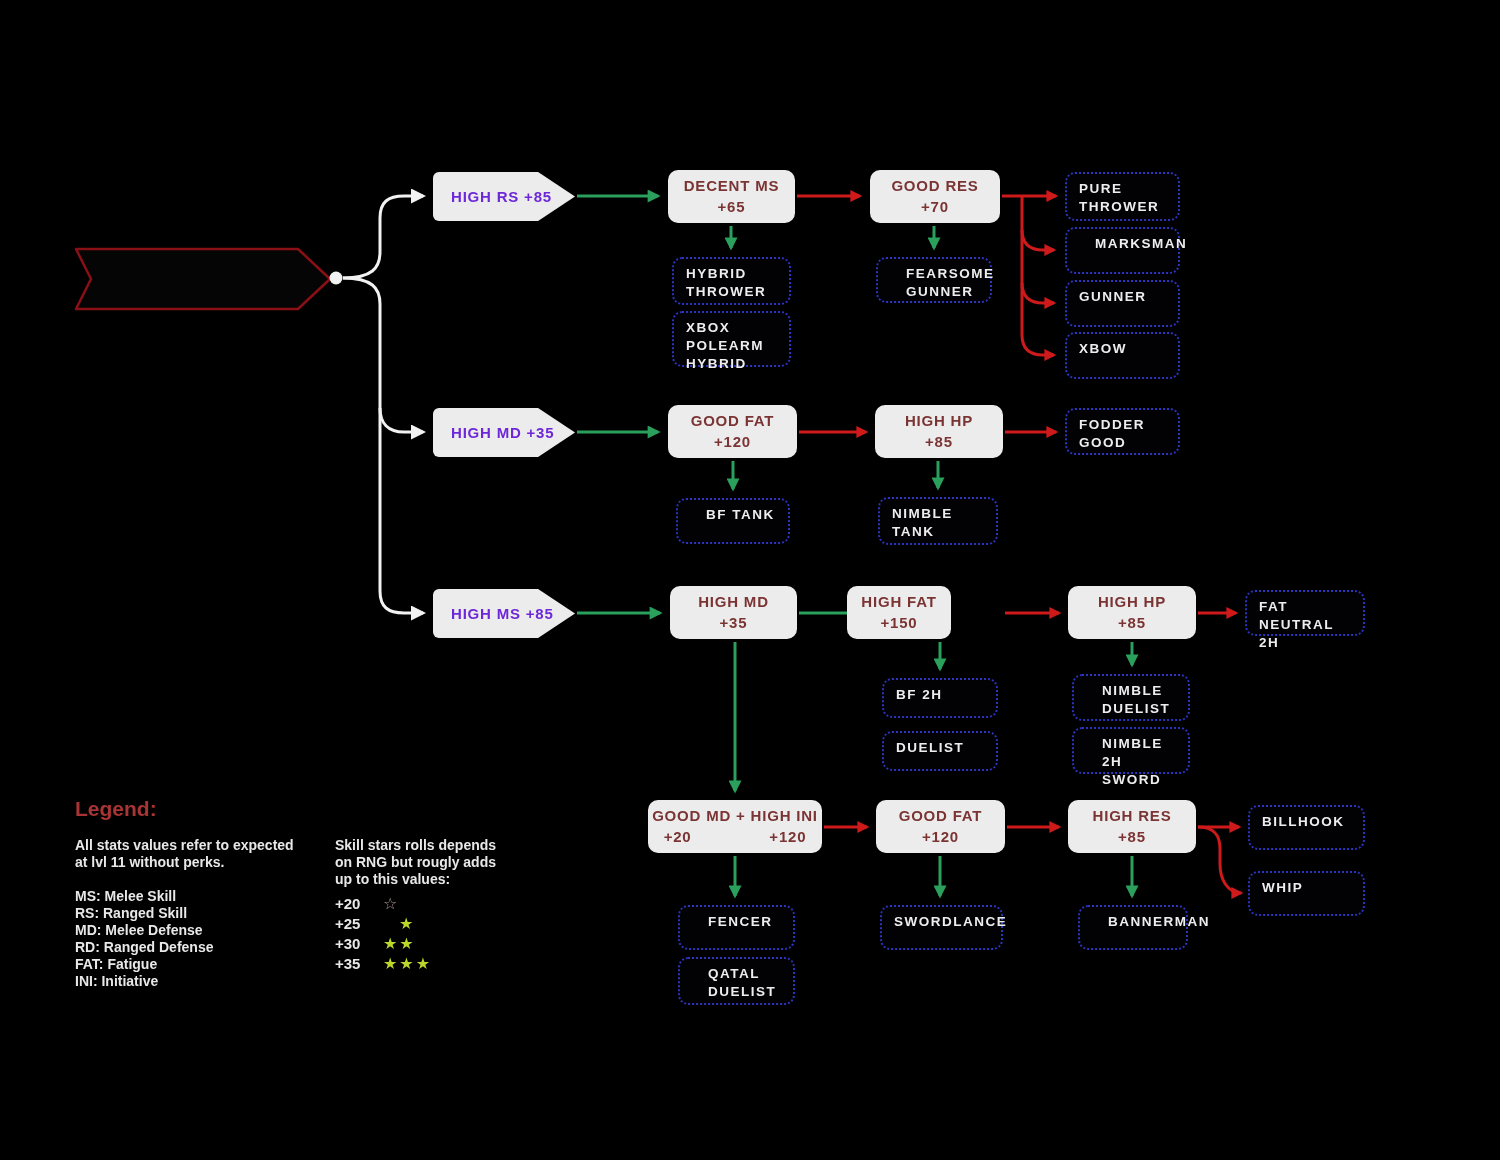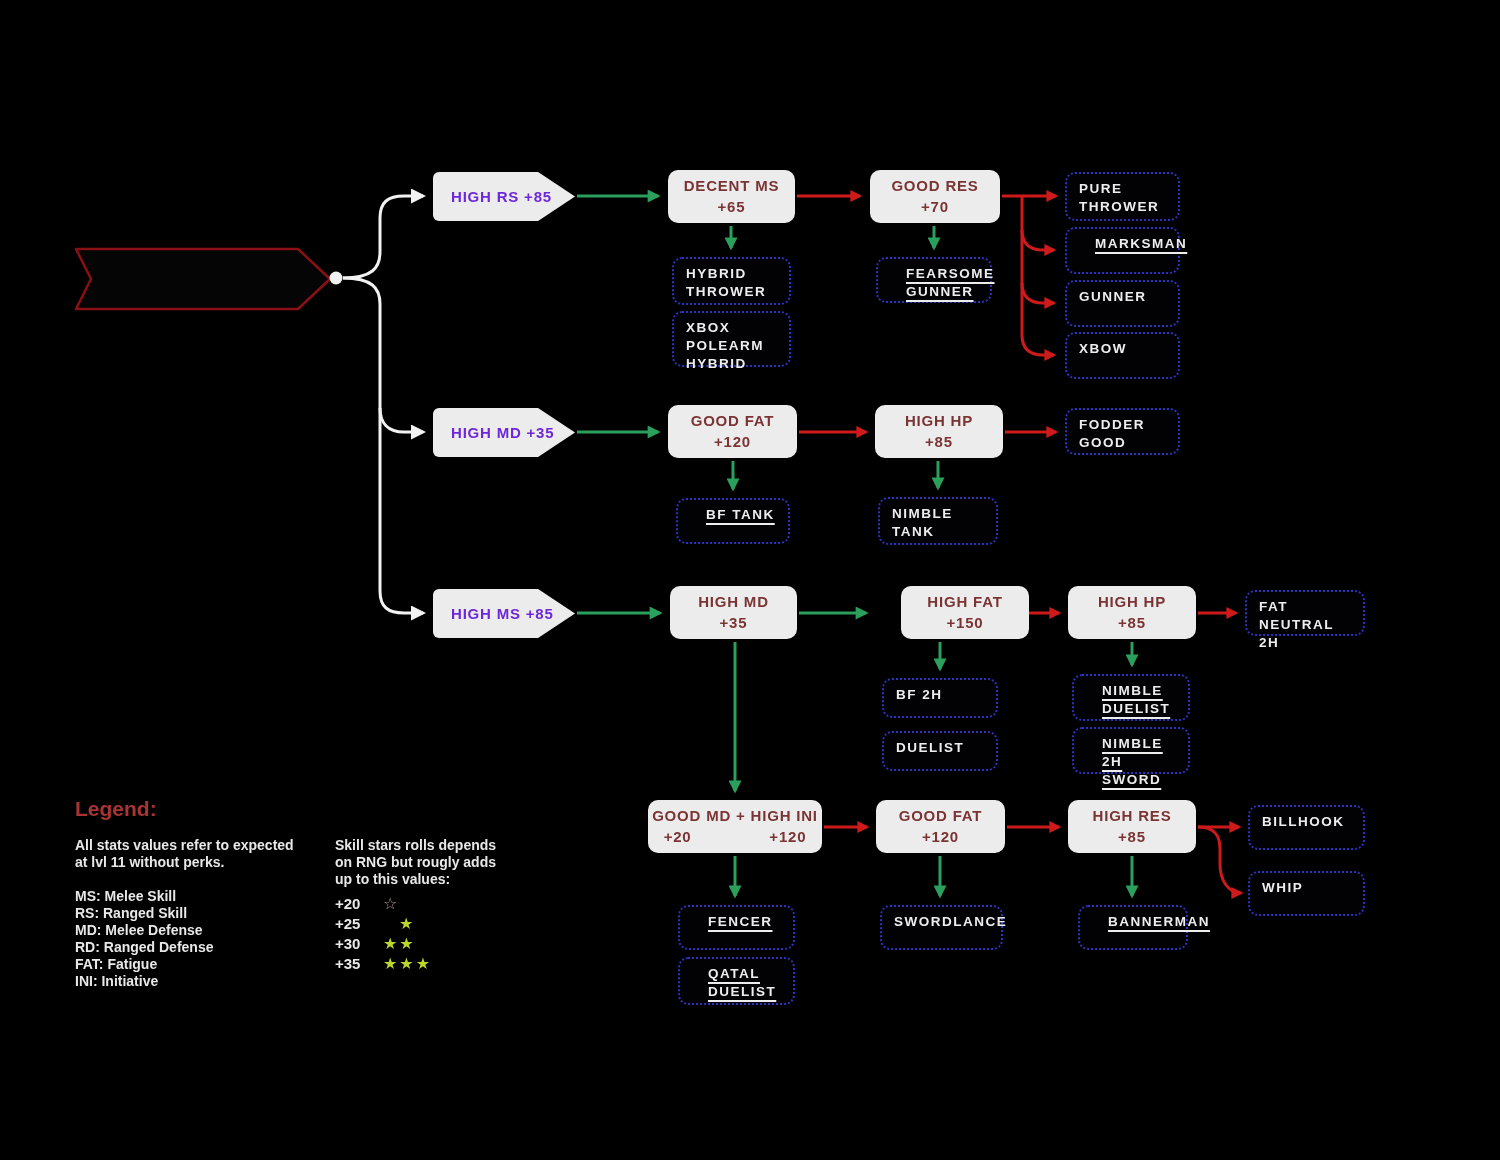--- a/index.html
+++ b/index.html
@@ -14,21 +14,21 @@
   .pent{position:absolute;background:#edecec;color:#6d28d9;display:flex;align-items:center;
         font-weight:bold;font-size:15px;letter-spacing:.8px;padding-left:18px;box-sizing:border-box;
         clip-path:polygon(0% 0%,74% 0%,100% 50%,74% 100%,0% 100%);border-radius:6px;}
   .statrow{display:flex;justify-content:space-between;width:82%;}
 
   
   .out{position:absolute;border:2px dotted #2b35c0;border-radius:10px;background:#020205;
        color:#ededed;display:flex;align-items:flex-start;box-sizing:border-box;
        font-weight:bold;font-size:13.5px;letter-spacing:1.5px;line-height:1.32;
        padding:6px 12px;white-space:pre-line;text-align:left;}
-  .u span{text-decoration:underline;text-underline-offset:4px;text-decoration-thickness:1.5px;padding-left:16px;}
+  .u span{text-underline-offset:4px;text-decoration-thickness:1.5px;padding-left:16px;}
 
   
   .banner-label{position:absolute;left:80px;top:246px;width:236px;height:66px;display:flex;
        align-items:center;justify-content:center;color:#f5f5f5;font-size:25px;font-weight:bold;}
 
   
   .legend-h{position:absolute;left:75px;top:797px;color:#a83434;font-size:21px;font-weight:bold;}
   .ltext{position:absolute;color:#e8e8e8;font-size:14px;font-weight:bold;line-height:17px;white-space:pre-line;}
   .starrow{position:absolute;left:335px;color:#e8e8e8;font-size:15px;font-weight:bold;display:flex;gap:12px;align-items:center;}
   .starrow .val{width:36px;display:inline-block;}
@@ -124,21 +124,21 @@
   </div>
   <div class="stat" style="left:875px;top:405px;width:128px;height:53px">
     <span>HIGH HP</span>
     <span>+85</span>
   </div>
 
   <div class="stat" style="left:670px;top:586px;width:127px;height:53px">
     <span>HIGH MD</span>
     <span>+35</span>
   </div>
-  <div class="stat" style="left:901px;top:586px;width:128px;height:53px">
+  <div class="stat" style="left:847px;top:586px;width:104px;height:53px">
     <span>HIGH FAT</span>
     <span>+150</span>
   </div>
   <div class="stat" style="left:1068px;top:586px;width:128px;height:53px">
     <span>HIGH HP</span>
     <span>+85</span>
   </div>
 
   <div class="stat" style="left:648px;top:800px;width:174px;height:53px">
     <span>GOOD MD + HIGH INI</span>

